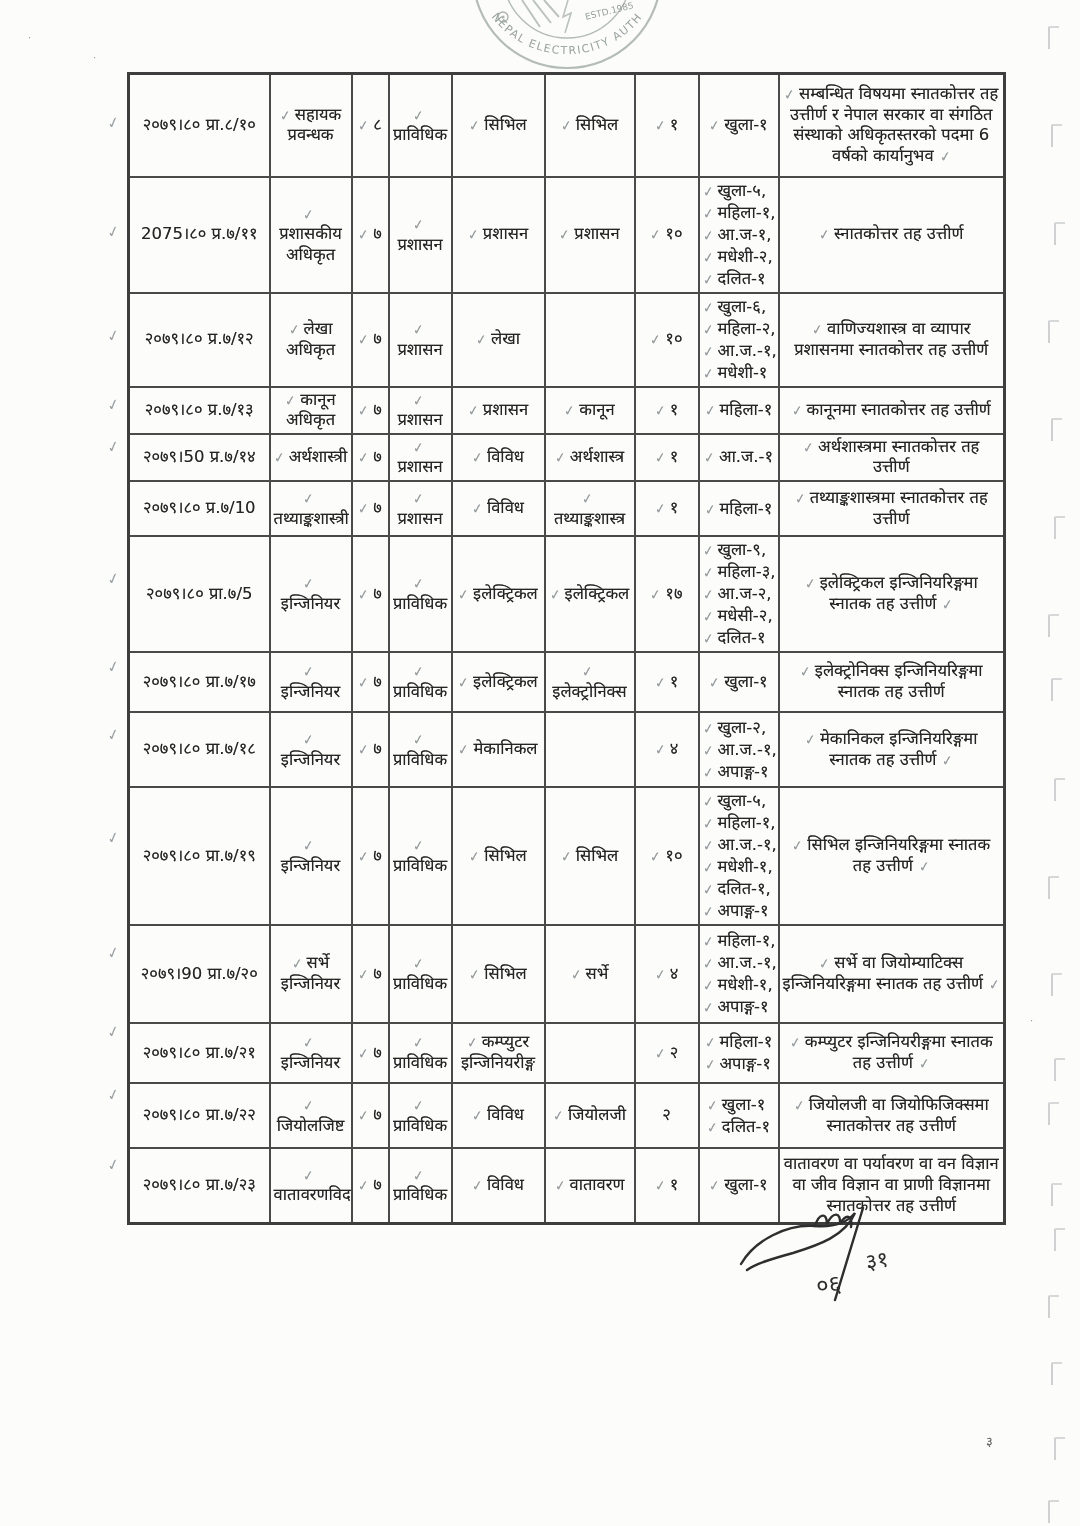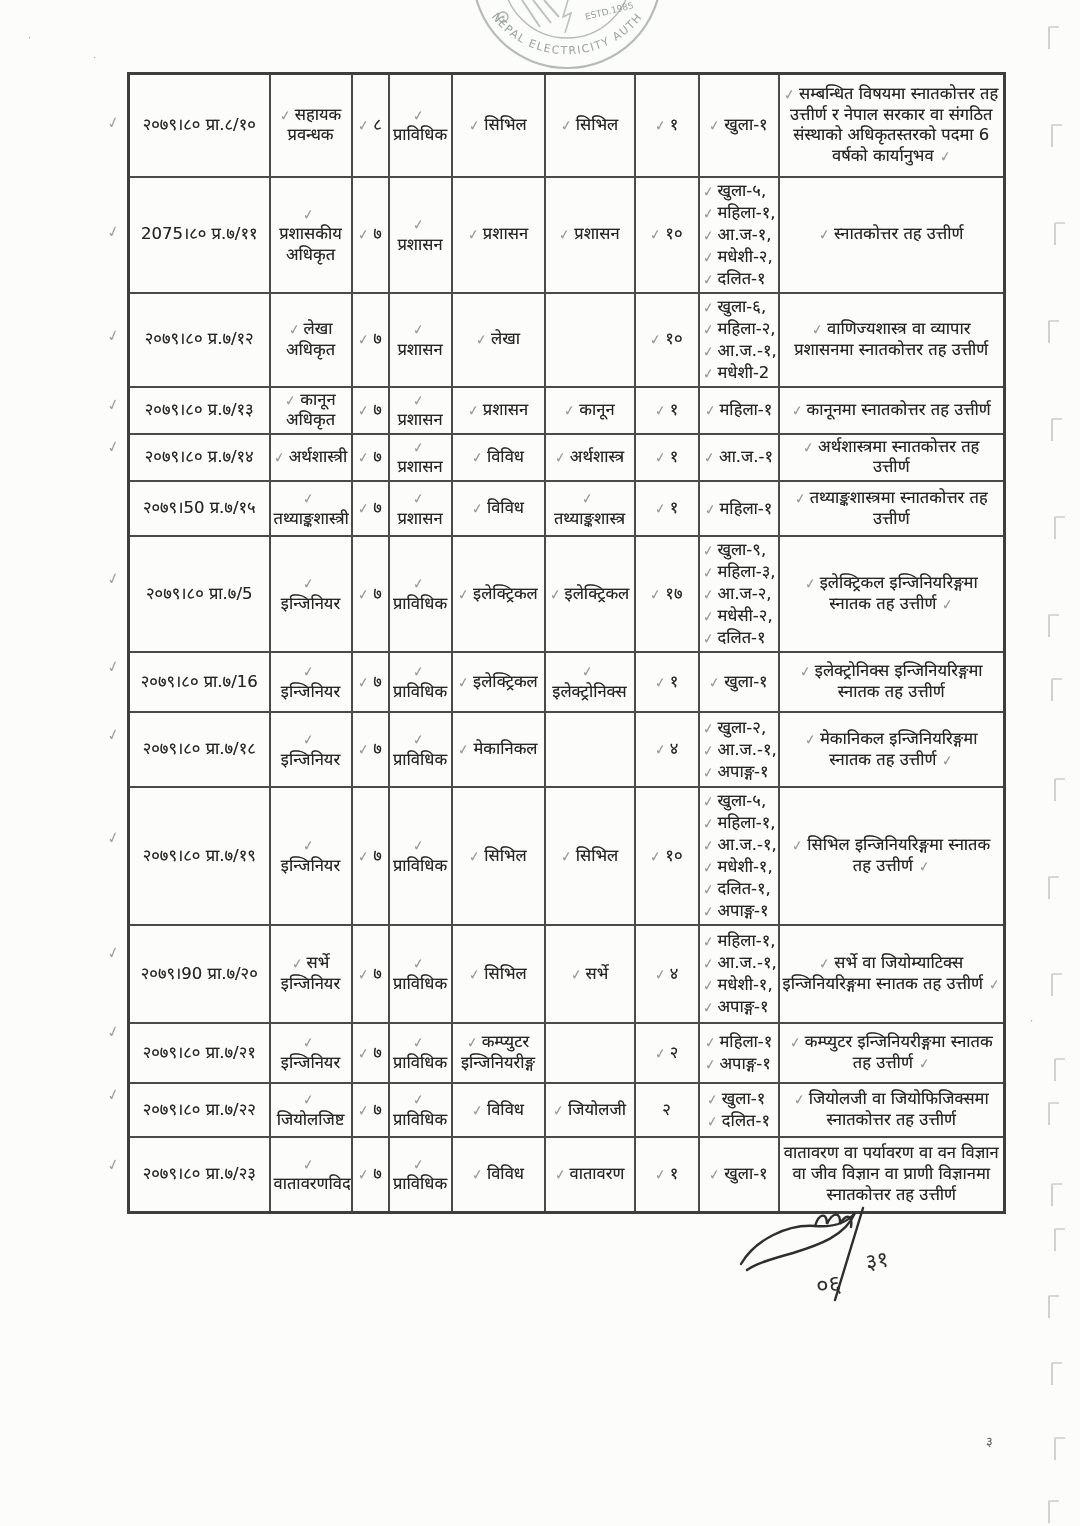--- a/index.html
+++ b/index.html
@@ -102,47 +102,47 @@
           <td class="c-qual"><span class="chk">✓</span><span>स्नातकोत्तर तह उत्तीर्ण</span></td>
         </tr>
         <tr style="height: 93px;">
           <td class="c-adv"><span>२०७९।८० प्र.७/१२</span></td>
           <td class="c-post"><span class="chk">✓</span><span>लेखा अधिकृत</span></td>
           <td class="c-lvl"><span class="chk">✓</span><span>७</span></td>
           <td class="c-srv"><span class="chk">✓</span><span>प्रशासन</span></td>
           <td class="c-grp"><span class="chk">✓</span><span>लेखा</span></td>
           <td class="c-sub"><span></span></td>
           <td class="c-cnt"><span class="chk">✓</span><span>१०</span></td>
-          <td class="c-cat"><div class="cat-wrap"><div class="cat-line"><span class="chk">✓</span><span>खुला-६,</span></div><div class="cat-line"><span class="chk">✓</span><span>महिला-२,</span></div><div class="cat-line"><span class="chk">✓</span><span>आ.ज.-१,</span></div><div class="cat-line"><span class="chk">✓</span><span>मधेशी-2</span></div></div></td>
+          <td class="c-cat"><div class="cat-wrap"><div class="cat-line"><span class="chk">✓</span><span>खुला-६,</span></div><div class="cat-line"><span class="chk">✓</span><span>महिला-२,</span></div><div class="cat-line"><span class="chk">✓</span><span>आ.ज.-१,</span></div><div class="cat-line"><span class="chk">✓</span><span>मधेशी-१</span></div></div></td>
           <td class="c-qual"><span class="chk">✓</span><span>वाणिज्यशास्त्र वा व्यापार प्रशासनमा स्नातकोत्तर तह उत्तीर्ण</span></td>
         </tr>
         <tr style="height: 45px; margin-top: 39px;">
           <td class="c-adv"><span>२०७९।८० प्र.७/१३</span></td>
           <td class="c-post"><span class="chk">✓</span><span>कानून अधिकृत</span></td>
           <td class="c-lvl"><span class="chk">✓</span><span>७</span></td>
           <td class="c-srv"><span class="chk">✓</span><span>प्रशासन</span></td>
           <td class="c-grp"><span class="chk">✓</span><span>प्रशासन</span></td>
           <td class="c-sub"><span class="chk">✓</span><span>कानून</span></td>
           <td class="c-cnt"><span class="chk">✓</span><span>१</span></td>
           <td class="c-cat"><div class="cat-wrap"><div class="cat-line"><span class="chk">✓</span><span>महिला-१</span></div></div></td>
           <td class="c-qual"><span class="chk">✓</span><span>कानूनमा स्नातकोत्तर तह उत्तीर्ण</span></td>
         </tr>
         <tr style="height: 39px;">
-          <td class="c-adv"><span>२०७९।८० प्र.७/१४</span></td>
+          <td class="c-adv"><span>२०७९।50 प्र.७/१४</span></td>
           <td class="c-post"><span class="chk">✓</span><span>अर्थशास्त्री</span></td>
           <td class="c-lvl"><span class="chk">✓</span><span>७</span></td>
           <td class="c-srv"><span class="chk">✓</span><span>प्रशासन</span></td>
           <td class="c-grp"><span class="chk">✓</span><span>विविध</span></td>
           <td class="c-sub"><span class="chk">✓</span><span>अर्थशास्त्र</span></td>
           <td class="c-cnt"><span class="chk">✓</span><span>१</span></td>
           <td class="c-cat"><div class="cat-wrap"><div class="cat-line"><span class="chk">✓</span><span>आ.ज.-१</span></div></div></td>
           <td class="c-qual"><span class="chk">✓</span><span>अर्थशास्त्रमा स्नातकोत्तर तह उत्तीर्ण</span></td>
         </tr>
         <tr style="height: 55px;">
-          <td class="c-adv"><span>२०७९।50 प्र.७/१५</span></td>
+          <td class="c-adv"><span>२०७९।८० प्र.७/10</span></td>
           <td class="c-post"><span class="chk">✓</span><span>तथ्याङ्कशास्त्री</span></td>
           <td class="c-lvl"><span class="chk">✓</span><span>७</span></td>
           <td class="c-srv"><span class="chk">✓</span><span>प्रशासन</span></td>
           <td class="c-grp"><span class="chk">✓</span><span>विविध</span></td>
           <td class="c-sub"><span class="chk">✓</span><span>तथ्याङ्कशास्त्र</span></td>
           <td class="c-cnt"><span class="chk">✓</span><span>१</span></td>
           <td class="c-cat"><div class="cat-wrap"><div class="cat-line"><span class="chk">✓</span><span>महिला-१</span></div></div></td>
           <td class="c-qual"><span class="chk">✓</span><span>तथ्याङ्कशास्त्रमा स्नातकोत्तर तह उत्तीर्ण</span></td>
         </tr>
         <tr style="height: 116px;">
@@ -150,21 +150,21 @@
           <td class="c-post"><span class="chk">✓</span><span>इन्जिनियर</span></td>
           <td class="c-lvl"><span class="chk">✓</span><span>७</span></td>
           <td class="c-srv"><span class="chk">✓</span><span>प्राविधिक</span></td>
           <td class="c-grp"><span class="chk">✓</span><span>इलेक्ट्रिकल</span></td>
           <td class="c-sub"><span class="chk">✓</span><span>इलेक्ट्रिकल</span></td>
           <td class="c-cnt"><span class="chk">✓</span><span>१७</span></td>
           <td class="c-cat"><div class="cat-wrap"><div class="cat-line"><span class="chk">✓</span><span>खुला-९,</span></div><div class="cat-line"><span class="chk">✓</span><span>महिला-३,</span></div><div class="cat-line"><span class="chk">✓</span><span>आ.ज-२,</span></div><div class="cat-line"><span class="chk">✓</span><span>मधेसी-२,</span></div><div class="cat-line"><span class="chk">✓</span><span>दलित-१</span></div></div></td>
           <td class="c-qual"><span class="chk">✓</span><span>इलेक्ट्रिकल इन्जिनियरिङ्गमा स्नातक तह उत्तीर्ण</span><span class="chk end">✓</span></td>
         </tr>
         <tr style="height: 60px;">
-          <td class="c-adv"><span>२०७९।८० प्रा.७/16</span></td>
+          <td class="c-adv"><span>२०७९।८० प्रा.७/१७</span></td>
           <td class="c-post"><span class="chk">✓</span><span>इन्जिनियर</span></td>
           <td class="c-lvl"><span class="chk">✓</span><span>७</span></td>
           <td class="c-srv"><span class="chk">✓</span><span>प्राविधिक</span></td>
           <td class="c-grp"><span class="chk">✓</span><span>इलेक्ट्रिकल</span></td>
           <td class="c-sub"><span class="chk">✓</span><span>इलेक्ट्रोनिक्स</span></td>
           <td class="c-cnt"><span class="chk">✓</span><span>१</span></td>
           <td class="c-cat"><div class="cat-wrap"><div class="cat-line"><span class="chk">✓</span><span>खुला-१</span></div></div></td>
           <td class="c-qual"><span class="chk">✓</span><span>इलेक्ट्रोनिक्स इन्जिनियरिङ्गमा स्नातक तह उत्तीर्ण</span></td>
         </tr>
         <tr style="height: 75px;">
@@ -204,21 +204,21 @@
           <td class="c-adv"><span>२०७९।८० प्रा.७/२१</span></td>
           <td class="c-post"><span class="chk">✓</span><span>इन्जिनियर</span></td>
           <td class="c-lvl"><span class="chk">✓</span><span>७</span></td>
           <td class="c-srv"><span class="chk">✓</span><span>प्राविधिक</span></td>
           <td class="c-grp"><span class="chk">✓</span><span>कम्प्युटर इन्जिनियरीङ्ग</span></td>
           <td class="c-sub"><span></span></td>
           <td class="c-cnt"><span class="chk">✓</span><span>२</span></td>
           <td class="c-cat"><div class="cat-wrap"><div class="cat-line"><span class="chk">✓</span><span>महिला-१</span></div><div class="cat-line"><span class="chk">✓</span><span>अपाङ्ग-१</span></div></div></td>
           <td class="c-qual"><span class="chk">✓</span><span>कम्प्युटर इन्जिनियरीङ्गमा स्नातक तह उत्तीर्ण</span><span class="chk end">✓</span></td>
         </tr>
-        <tr style="height: 54px;">
+        <tr style="height: 65px;">
           <td class="c-adv"><span>२०७९।८० प्रा.७/२२</span></td>
           <td class="c-post"><span class="chk">✓</span><span>जियोलजिष्ट</span></td>
           <td class="c-lvl"><span class="chk">✓</span><span>७</span></td>
           <td class="c-srv"><span class="chk">✓</span><span>प्राविधिक</span></td>
           <td class="c-grp"><span class="chk">✓</span><span>विविध</span></td>
           <td class="c-sub"><span class="chk">✓</span><span>जियोलजी</span></td>
           <td class="c-cnt"><span>२</span></td>
           <td class="c-cat"><div class="cat-wrap"><div class="cat-line"><span class="chk">✓</span><span>खुला-१</span></div><div class="cat-line"><span class="chk">✓</span><span>दलित-१</span></div></div></td>
           <td class="c-qual"><span class="chk">✓</span><span>जियोलजी वा जियोफिजिक्समा स्नातकोत्तर तह उत्तीर्ण</span></td>
         </tr>

